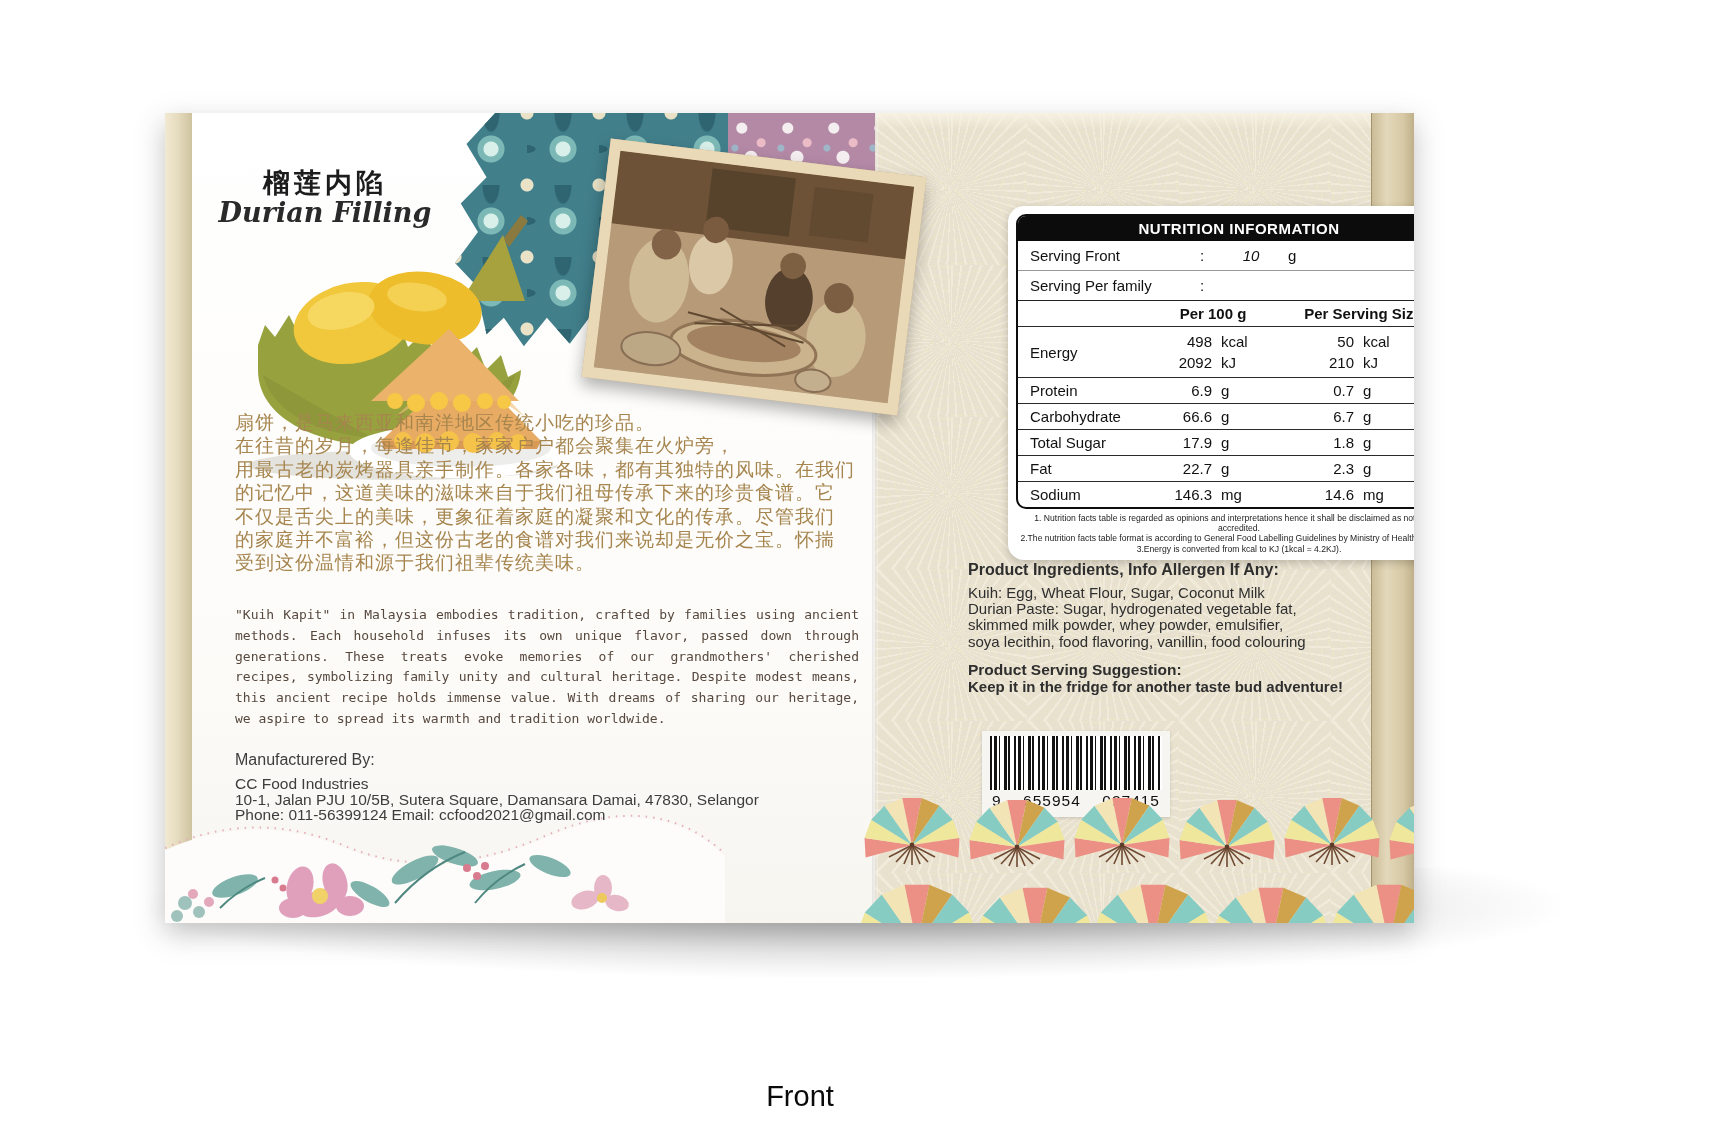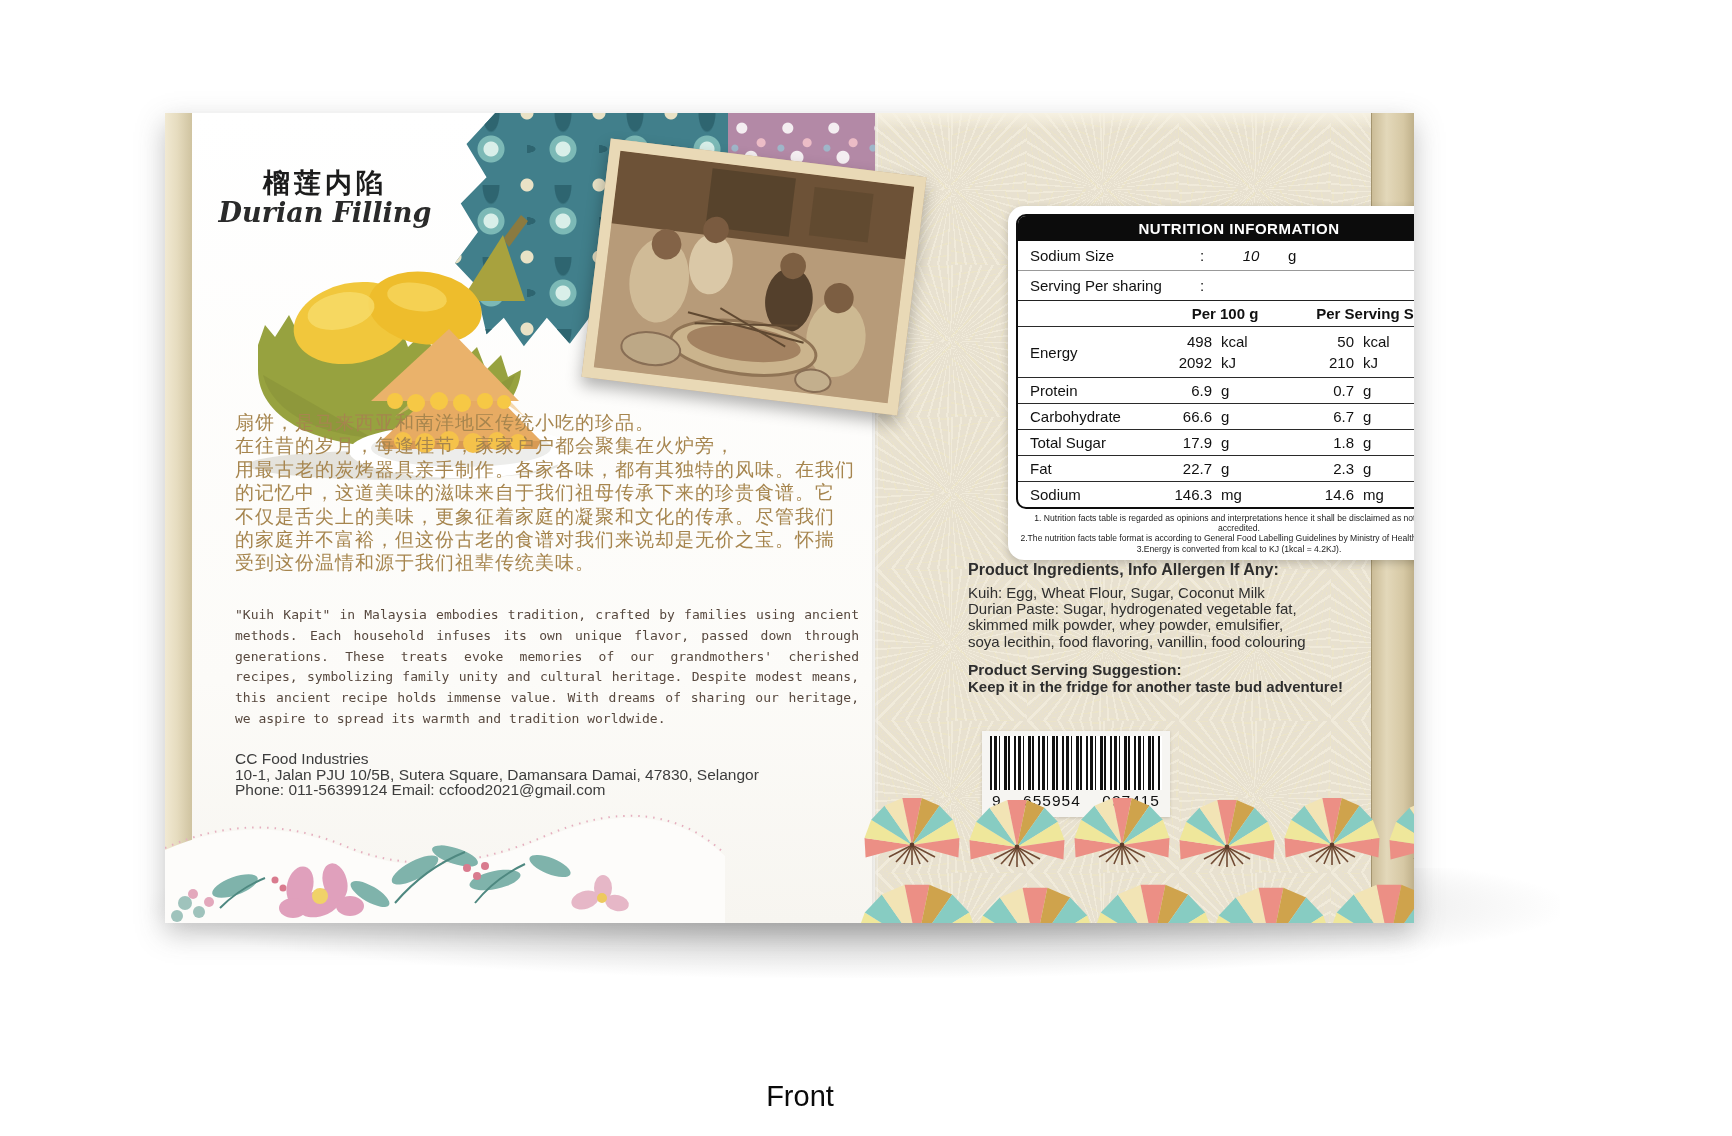--- a/index.html
+++ b/index.html
@@ -99,21 +99,21 @@
   .sample-row .lbl { font-weight:bold; width:86px; flex:0 0 86px; }
   .sample-row .val div { line-height:16px; }
   .nutri-title { background:#0c0c0c; color:#ffffff; text-align:center; font-weight:bold;
     font-size:15px; letter-spacing:.5px; padding:4px 0; }
   .serv-row { display:grid; grid-template-columns:170px 26px 50px 1fr; align-items:center;
     font-size:15px; color:#111; padding:6px 0 6px 12px; }
   .serv-row + .serv-row { border-top:1px solid #999; }
   .serv-row .num { text-align:center;font-style:italic; }
   .serv-row .unit { padding-left:12px; }
   .col-head { display:grid; grid-template-columns:120px 126px 1fr; font-size:15px;
-    font-weight:bold; color:#111; border-top:1.5px solid #222; padding:4px 10px 4px 12px;gap:12px; }
+    font-weight:bold; color:#111; border-top:1.5px solid #222; padding:4px 10px 4px 12px; }
   .col-head div { text-align:center; }
   .nrow { display:grid; grid-template-columns:118px 64px 56px 86px 1fr; align-items:center;
     font-size:15px; color:#111; padding:4px 10px 4px 12px; border-top:1.5px solid #2a2a2a;
     min-height:25px; }
   .nrow .num { text-align:right; }
   .nrow .unit { padding-left:9px; }
   .nrow.energy { min-height:46px; }
   .nrow.energy .stack div { line-height:21px; }
   .nrow.energy .num div { text-align:right; }
   .footnotes { padding:4px 4px 2px; text-align:center; color:#222; }
@@ -273,20 +273,21 @@
     <div class="story-en">
       <div class="en-line">"Kuih Kapit" in Malaysia embodies tradition, crafted by families using ancient</div>
       <div class="en-line">methods. Each household infuses its own unique flavor, passed down through</div>
       <div class="en-line">generations. These treats evoke memories of our grandmothers' cherished</div>
       <div class="en-line">recipes, symbolizing family unity and cultural heritage. Despite modest means,</div>
       <div class="en-line">this ancient recipe holds immense value. With dreams of sharing our heritage,</div>
       <div class="en-line last">we aspire to spread its warmth and tradition worldwide.</div>
     </div>
 
     <div class="manu">
+      <div class="head">Manufacturered By:</div>
       <div class="line">CC Food Industries</div>
       <div class="line">10-1, Jalan PJU 10/5B, Sutera Square, Damansara Damai, 47830, Selangor</div>
       <div class="line">Phone: 011-56399124    Email: ccfood2021@gmail.com</div>
     </div>
 
     <div class="floral">
       <svg viewBox="0 0 560 115" width="560" height="115">
         <path d="M0,42 Q90,2 180,40 T380,30 T560,48 L560,115 L0,115 Z" fill="#fdfcfa"></path>
         <path d="M0,40 Q90,0 180,38 T380,28 T560,46" fill="none" stroke="#e5aebe" stroke-width="2" stroke-dasharray="1.5,6"></path>
         <g fill="#7fb3ab">
@@ -332,27 +333,27 @@
           <circle cx="28" cy="86" r="5" fill="#e3a8bc"></circle>
             <circle cx="44" cy="94" r="5" fill="#e3a8bc"></circle>
         </g>
       </svg>
     </div>
 
     <div class="nutri">
       <div class="nutri-border">
         <div class="nutri-title">NUTRITION INFORMATION</div>
         <div class="serv-row">
-          <div>Sodium Size</div>
+          <div>Serving Front</div>
           <div>:</div>
           <div class="num">10</div>
           <div class="unit">g</div>
         </div>
         <div class="serv-row">
-          <div>Serving Per sharing</div>
+          <div>Serving Per family</div>
           <div>:</div>
           <div></div>
             <div></div>
         </div>
         <div class="col-head">
           <div></div>
           <div>Per 100 g</div>
           <div>Per Serving Size</div>
         </div>
         <div class="nrow energy">

